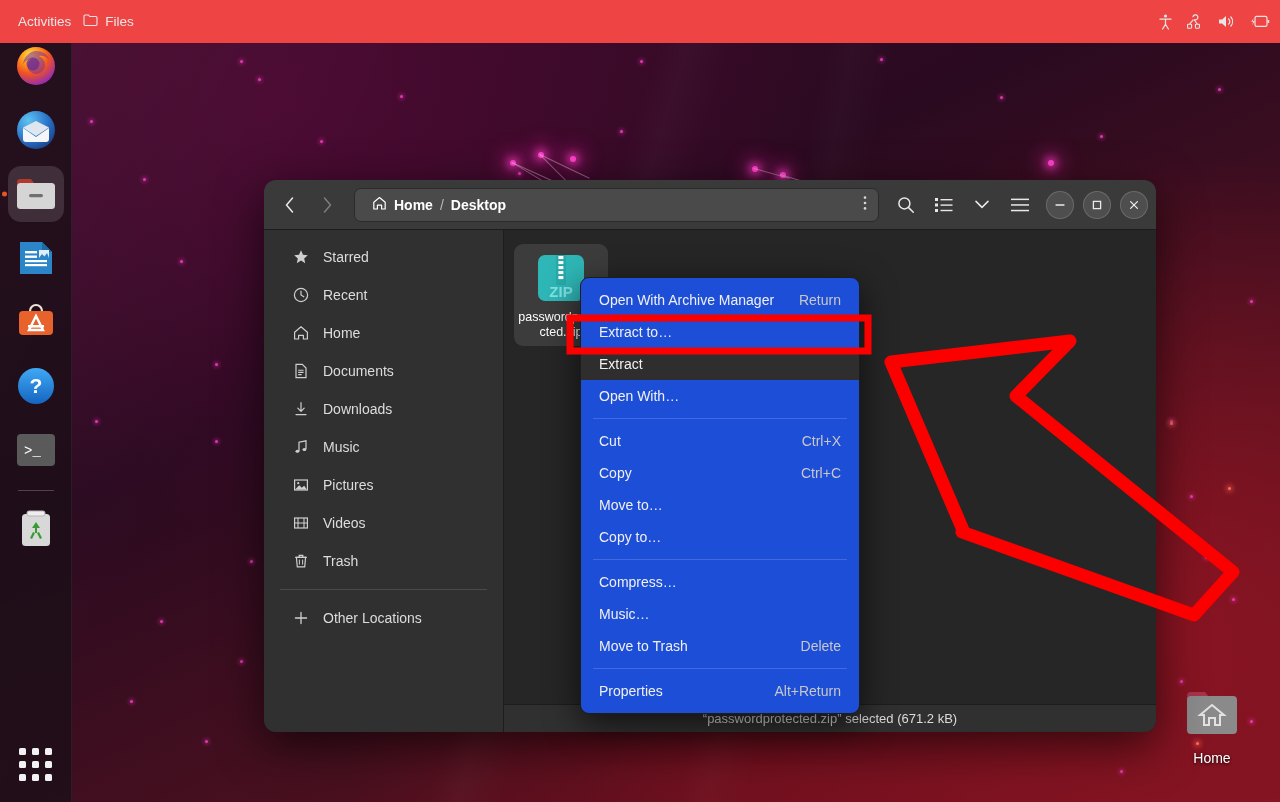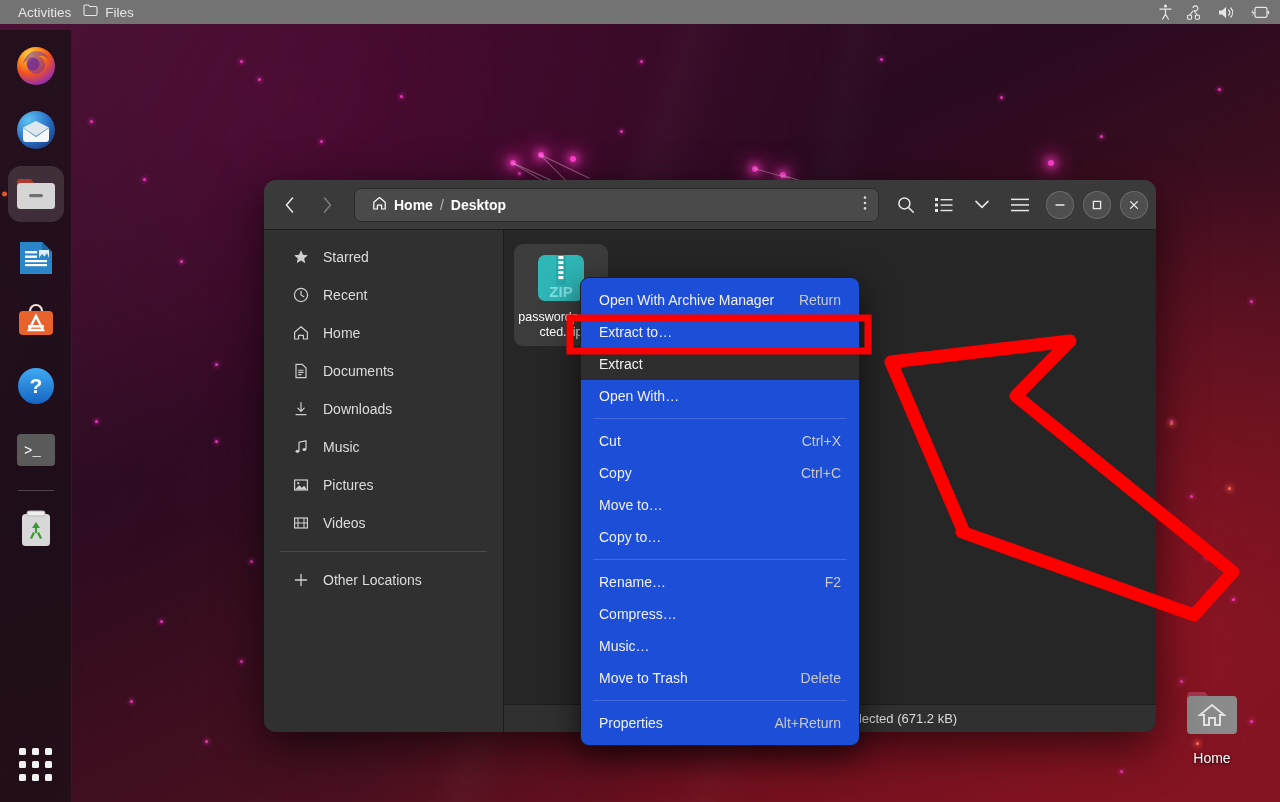--- a/index.html
+++ b/index.html
@@ -28,22 +28,22 @@
       linear-gradient(101deg, rgba(255,255,255,0.00) 58%, rgba(255,255,255,0.018) 60%, rgba(255,255,255,0.00) 63%);
   }
   .star{ position:absolute; border-radius:50%; background:#ff3ecb; }
   .star.big{ box-shadow:0 0 9px 3px rgba(255,60,200,.75), 0 0 20px 8px rgba(255,40,180,.35); }
   .star.sm{ opacity:.85; box-shadow:0 0 4px 1px rgba(255,60,200,.6); }
   .sline{ position:absolute; height:1px; background:rgba(230,190,220,.45); transform-origin:0 0; }
   .rstar{ position:absolute; border-radius:50%; background:#ff6a5a; box-shadow:0 0 5px 2px rgba(255,100,80,.55); }
 
   
   #topbar{
-    position:absolute; left:0; top:0; width:1280px; height:24px;
-    background:#737373; color:#e6e6e6; font-size:13.5px;
+    position:absolute; left:0; top:0; width:1280px; height:43px;
+    background:#ef4444; color:#e6e6e6; font-size:13.5px;
     display:flex; align-items:center; z-index:60;
   }
   #topbar .activities{ padding:0 12px 0 18px; cursor:pointer; }
   #topbar .appname{ display:flex; align-items:center; gap:7px; cursor:pointer; }
   #topbar .clock{
     position:absolute; left:0; right:0; text-align:center;
     pointer-events:none; font-size:13.5px;
   }
   #topbar .clock span{ pointer-events:auto; cursor:pointer; }
   #topbar .sysicons{
@@ -530,20 +530,30 @@
       <div class="side-item">
         <span class="si">
           <svg width="16" height="16" viewBox="0 0 16 16">
               <rect x="1.6" y="3" width="12.8" height="10" fill="none" stroke="currentColor" stroke-width="1.2"></rect>
               <path d="M5 3v10M11 3v10" stroke="currentColor" stroke-width="1.1"></path>
               <path d="M1.6 8h12.8" stroke="currentColor" stroke-width="1.1"></path>
             </svg>
         </span>
         <span>Videos</span>
       </div>
+      <div class="side-item">
+        <span class="si">
+          <svg width="16" height="16" viewBox="0 0 16 16">
+              <path d="M3.4 4.4h9.2l-.9 9.4H4.3z" fill="none" stroke="currentColor" stroke-width="1.2"></path>
+              <path d="M2.2 4.4h11.6M6.2 2.4h3.6v2H6.2z" fill="none" stroke="currentColor" stroke-width="1.2"></path>
+              <path d="M6.4 6.6v5M9.6 6.6v5" stroke="currentColor" stroke-width="1"></path>
+            </svg>
+        </span>
+        <span>Trash</span>
+      </div>
       <div class="side-div"></div>
       <div class="side-item">
         <span class="si">
           <svg width="16" height="16" viewBox="0 0 16 16">
               <path d="M8 2.4v11.2M2.4 8h11.2" stroke="currentColor" stroke-width="1.3" stroke-linecap="round"></path>
             </svg>
         </span>
         <span>Other Locations</span>
       </div>
     </div>
@@ -605,24 +615,20 @@
     <span class="accel"></span>
   </div>
   <div class="mi">
     <span>Copy to…</span>
     <span class="accel"></span>
   </div>
 
   <div class="m-sep"></div>
 
   <div class="mi">
-    <span>Rename…</span>
-    <span class="accel">F2</span>
-  </div>
-  <div class="mi">
     <span>Compress…</span>
     <span class="accel"></span>
   </div>
   <div class="mi">
     <span>Music…</span>
     <span class="accel"></span>
   </div>
   <div class="mi">
     <span>Move to Trash</span>
     <span class="accel">Delete</span>

